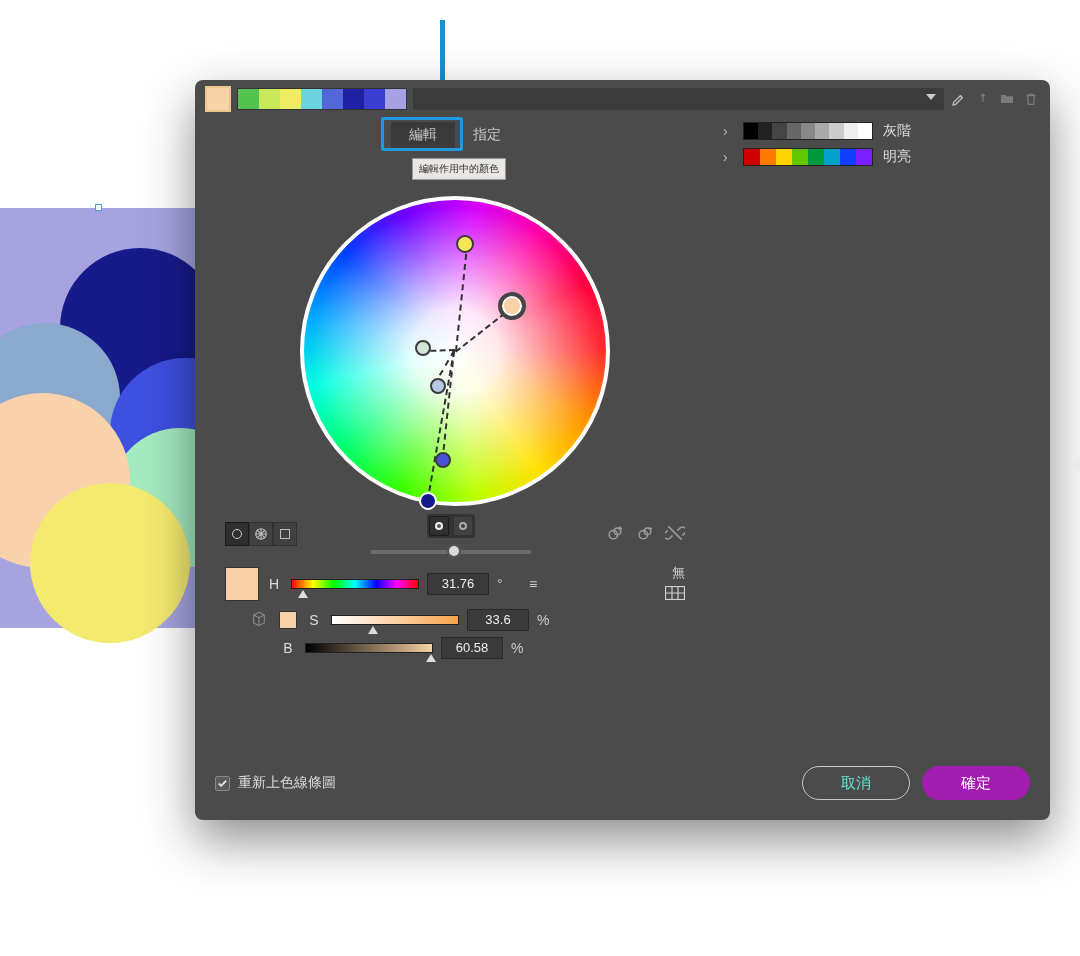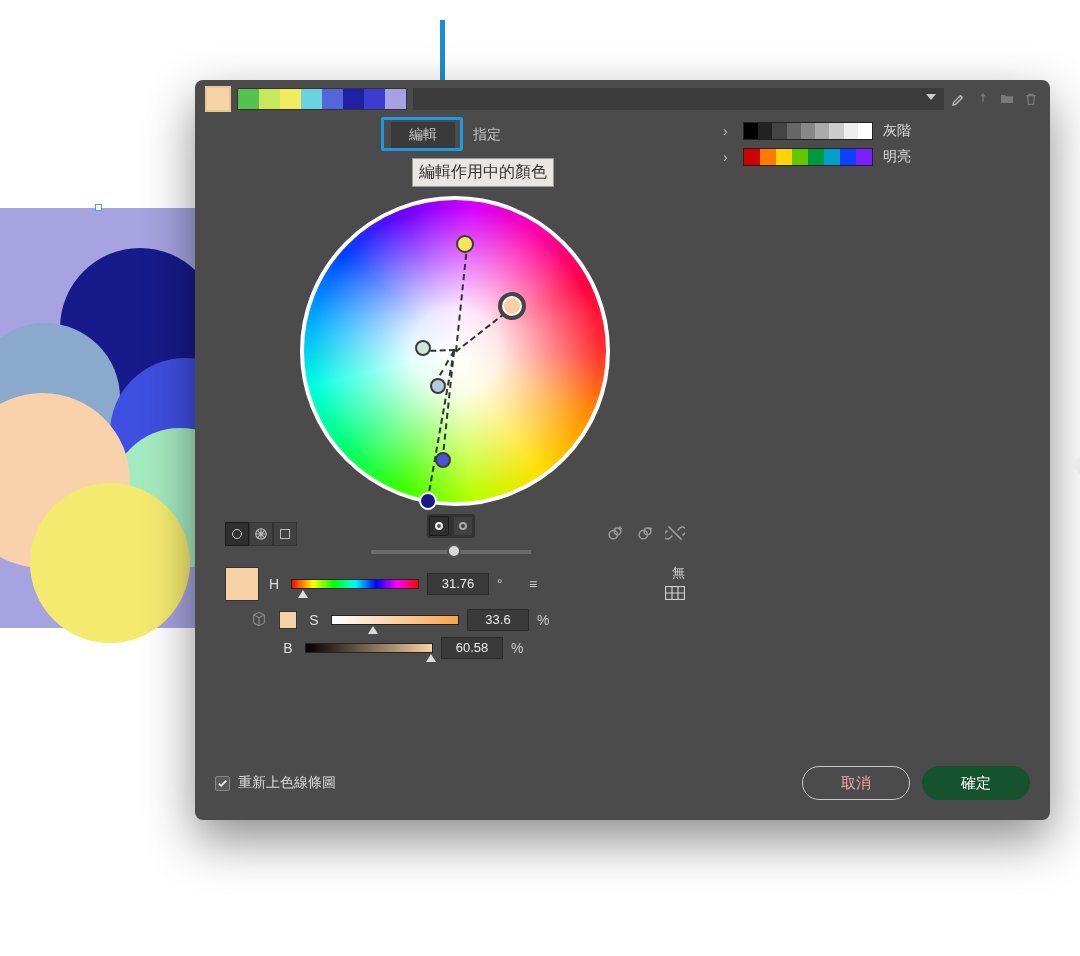--- a/index.html
+++ b/index.html
@@ -46,21 +46,21 @@
   .mini-icon svg{width:16px;height:16px;}
   
   .body{display:flex;padding:0 10px;}
   .left-panel{width:500px;position:relative;}
   .right-panel{flex:1;padding-left:18px;}
   
   .tabrow{display:flex;justify-content:center;align-items:center;gap:0;margin-top:4px;position:relative;}
   .tab{padding:4px 18px;background:#3a3a3a;color:#c5c5c5;font-size:14px;cursor:pointer;}
   .tab.assign{background:transparent;}
   .tab-highlight{position:absolute;border:3px solid #1f9ae0;left:176px;top:-5px;width:82px;height:34px;border-radius:2px;pointer-events:none;}
-  .tooltip{position:absolute;left:207px;top:40px;background:#e9e7e3;color:#333;font-size:16px;padding:3px 6px;border:1px solid #999;white-space:nowrap;}
+  .tooltip{position:absolute;left:207px;top:40px;background:#e9e7e3;color:#333;font-size:10px;padding:3px 6px;border:1px solid #999;white-space:nowrap;}
   
   .wheel-wrap{position:relative;width:310px;height:310px;margin:48px auto 8px;}
   .wheel{width:100%;height:100%;border-radius:50%;border:4px solid #fff;
     background: conic-gradient(from 90deg,
       #ff3030, #ff9500, #ffe100, #b8ff00, #3cff00, #00ff6e, #00ffe1, #00a6ff,
       #0040ff, #6a00ff, #d400ff, #ff00a6, #ff0040, #ff3030);
     position:relative;overflow:hidden;
   }
   .wheel::after{content:"";position:absolute;inset:0;border-radius:50%;
     background: radial-gradient(circle at center, #ffffff 0%, rgba(255,255,255,0.9) 20%, rgba(255,255,255,0) 68%);
@@ -106,22 +106,22 @@
   .grp-strip{width:130px;height:18px;display:flex;border:1px solid #222;}
   .grp-strip div{flex:1;height:100%;}
   .grp-label{color:#ddd;}
   .gray .g1{background:#000;}.gray .g2{background:#222;}.gray .g3{background:#444;}.gray .g4{background:#666;}.gray .g5{background:#888;}.gray .g6{background:#aaa;}.gray .g7{background:#ccc;}.gray .g8{background:#eee;}.gray .g9{background:#fff;}
   .bright .b1{background:#d10000;}.bright .b2{background:#ff7a00;}.bright .b3{background:#ffd400;}.bright .b4{background:#63c400;}.bright .b5{background:#009a3e;}.bright .b6{background:#00a0c8;}.bright .b7{background:#1040ff;}.bright .b8{background:#7a1fff;}
   
   .footer{position:absolute;left:0;right:0;bottom:0;display:flex;align-items:center;padding:16px 20px 20px;}
   .chk{width:15px;height:15px;border:1px solid #888;background:#5a5a5a;display:inline-flex;align-items:center;justify-content:center;margin-right:8px;border-radius:2px;}
   .chk svg{width:11px;height:11px;}
   .btn{width:108px;height:34px;border-radius:17px;display:flex;align-items:center;justify-content:center;cursor:pointer;font-size:15px;margin-left:12px;}
-  .btn-cancel{border:1.5px solid #c9c9c9;color:#fca5a5;background:transparent;}
-  .btn-ok{background:#14532d;color:#fff;border:none;}
+  .btn-cancel{border:1.5px solid #c9c9c9;color:#5eead4;background:transparent;}
+  .btn-ok{background:#a21caf;color:#fff;border:none;}
   .footer-spacer{flex:1;}
   
   .side-flag{position:absolute;right:0;top:456px;width:0;height:0;border-top:9px solid transparent;border-bottom:9px solid transparent;border-right:10px solid #eaeaea;}
 </style>
 </head>
 <body>
 
 <div class="artwork">
   <div class="sel-handle h-tl"></div>
   <div class="sel-handle h-bl"></div>

